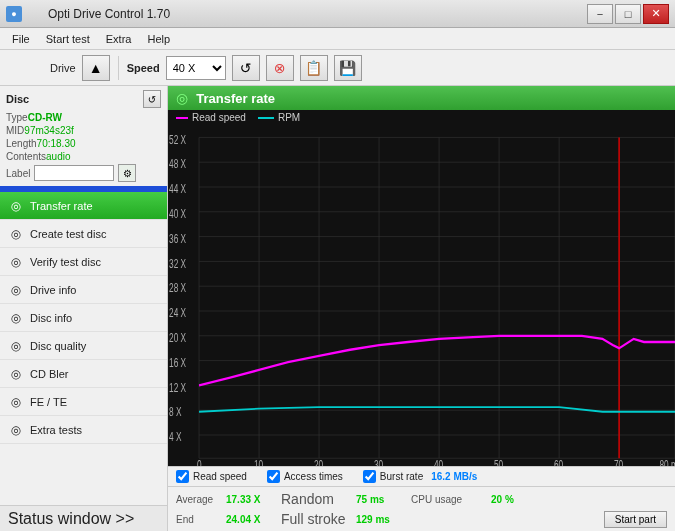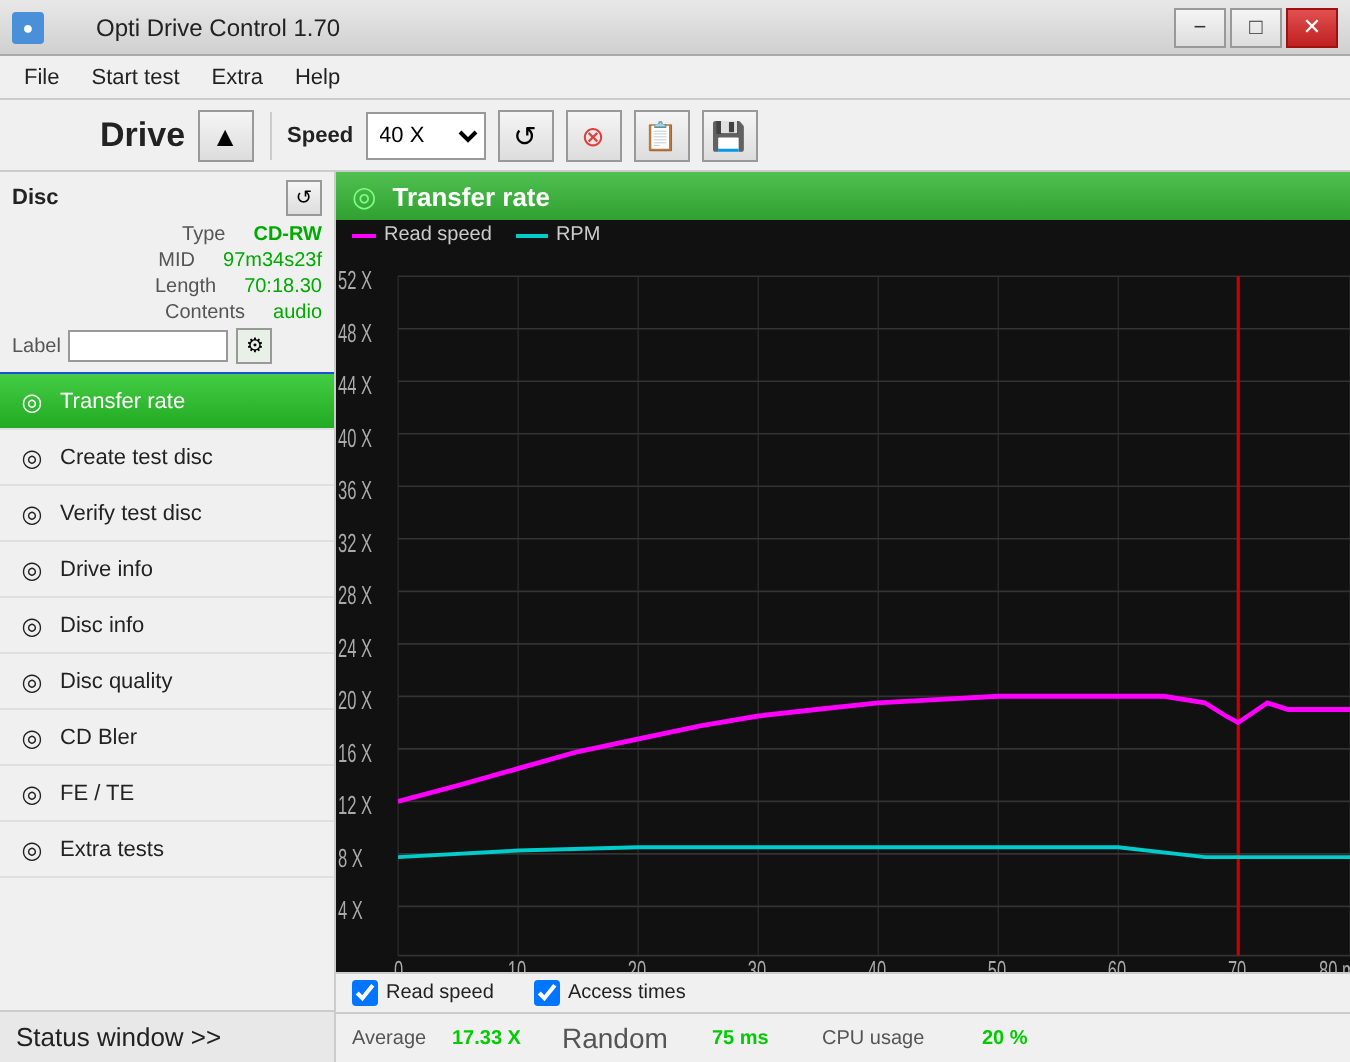--- a/index.html
+++ b/index.html
@@ -36,21 +36,21 @@
     
     .toolbar {
       background: #f0f0f0;
       height: 36px;
       display: flex;
       align-items: center;
       padding: 0 6px;
       gap: 6px;
       border-bottom: 1px solid #ccc;
     }
-    .toolbar-label { font-size: 17px; color: #222; font-weight: bold; padding-left: 44px; }
+    .toolbar-label { font-size: 11px; color: #222; font-weight: normal; padding-left: 44px; }
     .drive-select {
       height: 24px;
       width: 210px;
       background: white;
       border: 1px solid #999;
       font-size: 11px;
       padding: 0 4px;
     }
     .toolbar-sep { width: 1px; height: 24px; background: #ccc; margin: 0 2px; }
     .speed-label { font-size: 11px; color: #222; font-weight: bold; }
@@ -80,38 +80,38 @@
     
     .sidebar {
       width: 168px;
       background: #f0f0f0;
       border-right: 1px solid #ccc;
       display: flex;
       flex-direction: column;
     }
     .disc-panel {
       padding: 4px 6px;
-      border-bottom: 1px solid #1d4ed8;
+      border-bottom: 6px solid #1d4ed8;
     }
     .disc-panel-header {
       display: flex;
       align-items: center;
       justify-content: space-between;
       margin-bottom: 4px;
     }
     .disc-panel-title { font-size: 11px; font-weight: bold; color: #222; }
     .disc-panel-btn {
       width: 18px; height: 18px;
       border: 1px solid #999;
       background: linear-gradient(to bottom, #f5f5f5, #ddd);
       cursor: pointer;
       display: flex; align-items: center; justify-content: center;
       font-size: 10px;
     }
-    .disc-row { display: flex; justify-content: flex-end; margin-bottom: 2px; gap: 14px; }
+    .disc-row { display: flex; justify-content: flex-start; margin-bottom: 2px; }
     .disc-key { color: #555; font-size: 10px; }
     .disc-val { color: #00aa00; font-size: 10px; font-weight: bold; }
     .disc-val-light { color: #00aa00; font-size: 10px; }
     .label-row { display: flex; align-items: center; gap: 4px; margin-top: 2px; }
     .label-input { width: 80px; height: 16px; border: 1px solid #999; background: white; font-size: 10px; }
     .label-icon-btn {
       width: 18px; height: 18px;
       border: 1px solid #999;
       background: #e8f0e8;
       cursor: pointer;
@@ -139,21 +139,21 @@
 
     .status-window-btn {
       height: 26px;
       display: flex;
       align-items: center;
       padding: 0 8px;
       gap: 4px;
       cursor: pointer;
       background: #e8e8e8;
       border-top: 1px solid #ccc;
-      font-size: 13px;
+      font-size: 16px;
       color: #222;
     }
 
     
     .chart-panel {
       flex: 1;
       background: #1a1a1a;
       display: flex;
       flex-direction: column;
     }
@@ -412,30 +412,44 @@
     <div class="stats-area">
       <div class="stats-checkboxes">
         <div class="check-item">
           <input type="checkbox" checked="" style="">
           <span>Read speed</span>
         </div>
         <div class="check-item">
           <input type="checkbox" checked="" style="">
           <span>Access times</span>
         </div>
+        <div class="check-item">
+          <input type="checkbox" checked="" style="">
+          <span>Burst rate</span>
+          <span class="burst-rate-val">16.2 MB/s</span>
+        </div>
       </div>
 
       <div class="stats-rows">
 
         <div class="stats-row">
           <span class="stat-label">Average</span>
           <span class="stat-val" style="color:#00cc00;">17.33 X</span>
           <span class="stat-label2">Random</span>
           <span class="stat-val2" style="color:#00cc00;">75 ms</span>
           <span class="stat-label3">CPU usage</span>
           <span class="stat-val3" style="color:#00cc00;">20 %</span>
         </div>
 
 
+        <div class="stats-row">
+          <span class="stat-label">End</span>
+          <span class="stat-val" style="color:#00cc00;">24.04 X</span>
+          <span class="stat-label2">Full stroke</span>
+          <span class="stat-val2" style="color:#00cc00;">129 ms</span>
+          <span class="stat-label3"></span>
+          <span class="stat-val3"></span>
+          <button class="stat-btn">Start part</button>
+        </div>
       </div>
     </div>
   </div>
 </div>
 
 </body></html>

